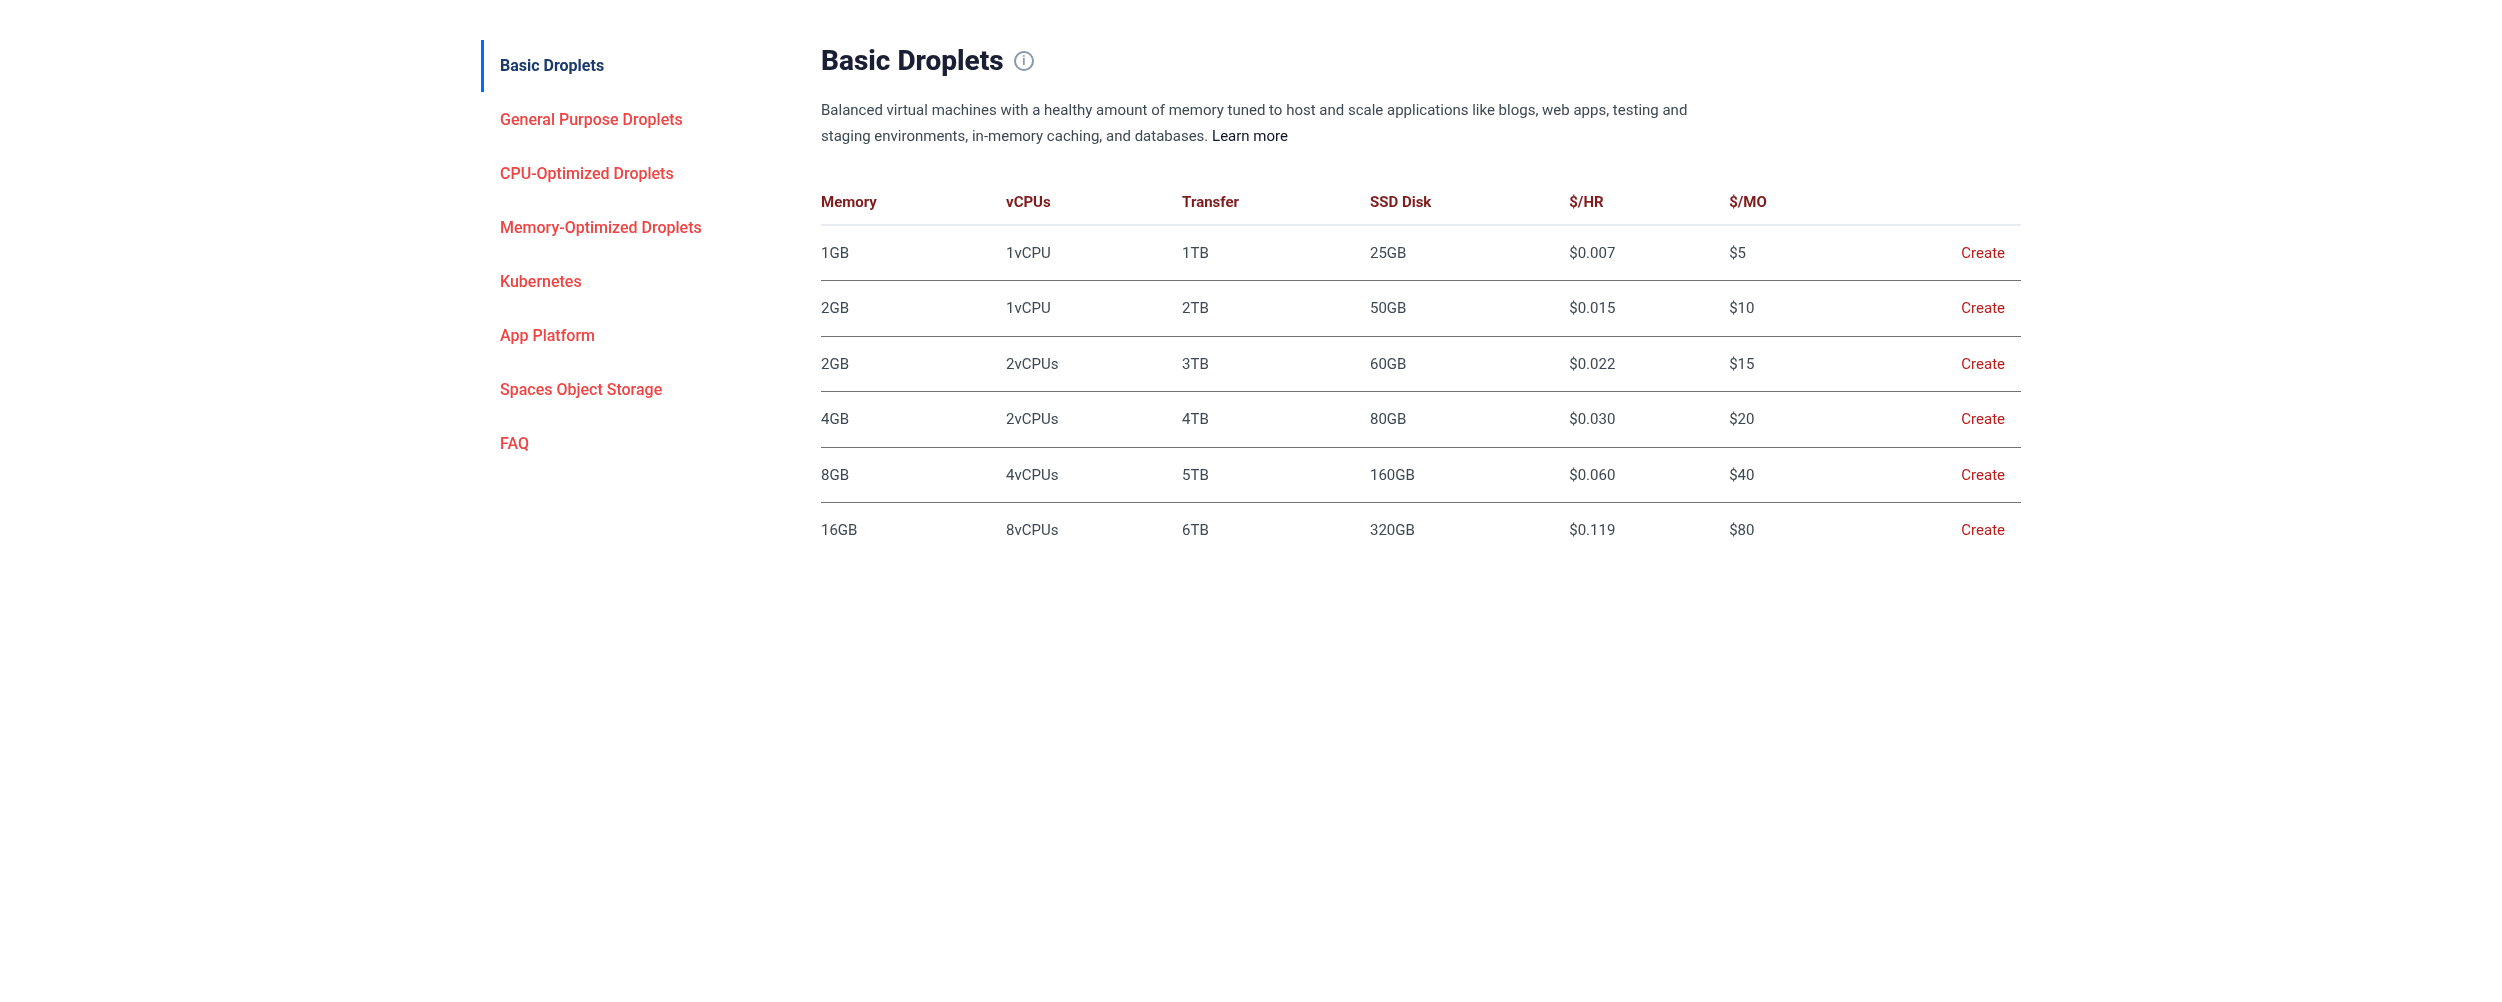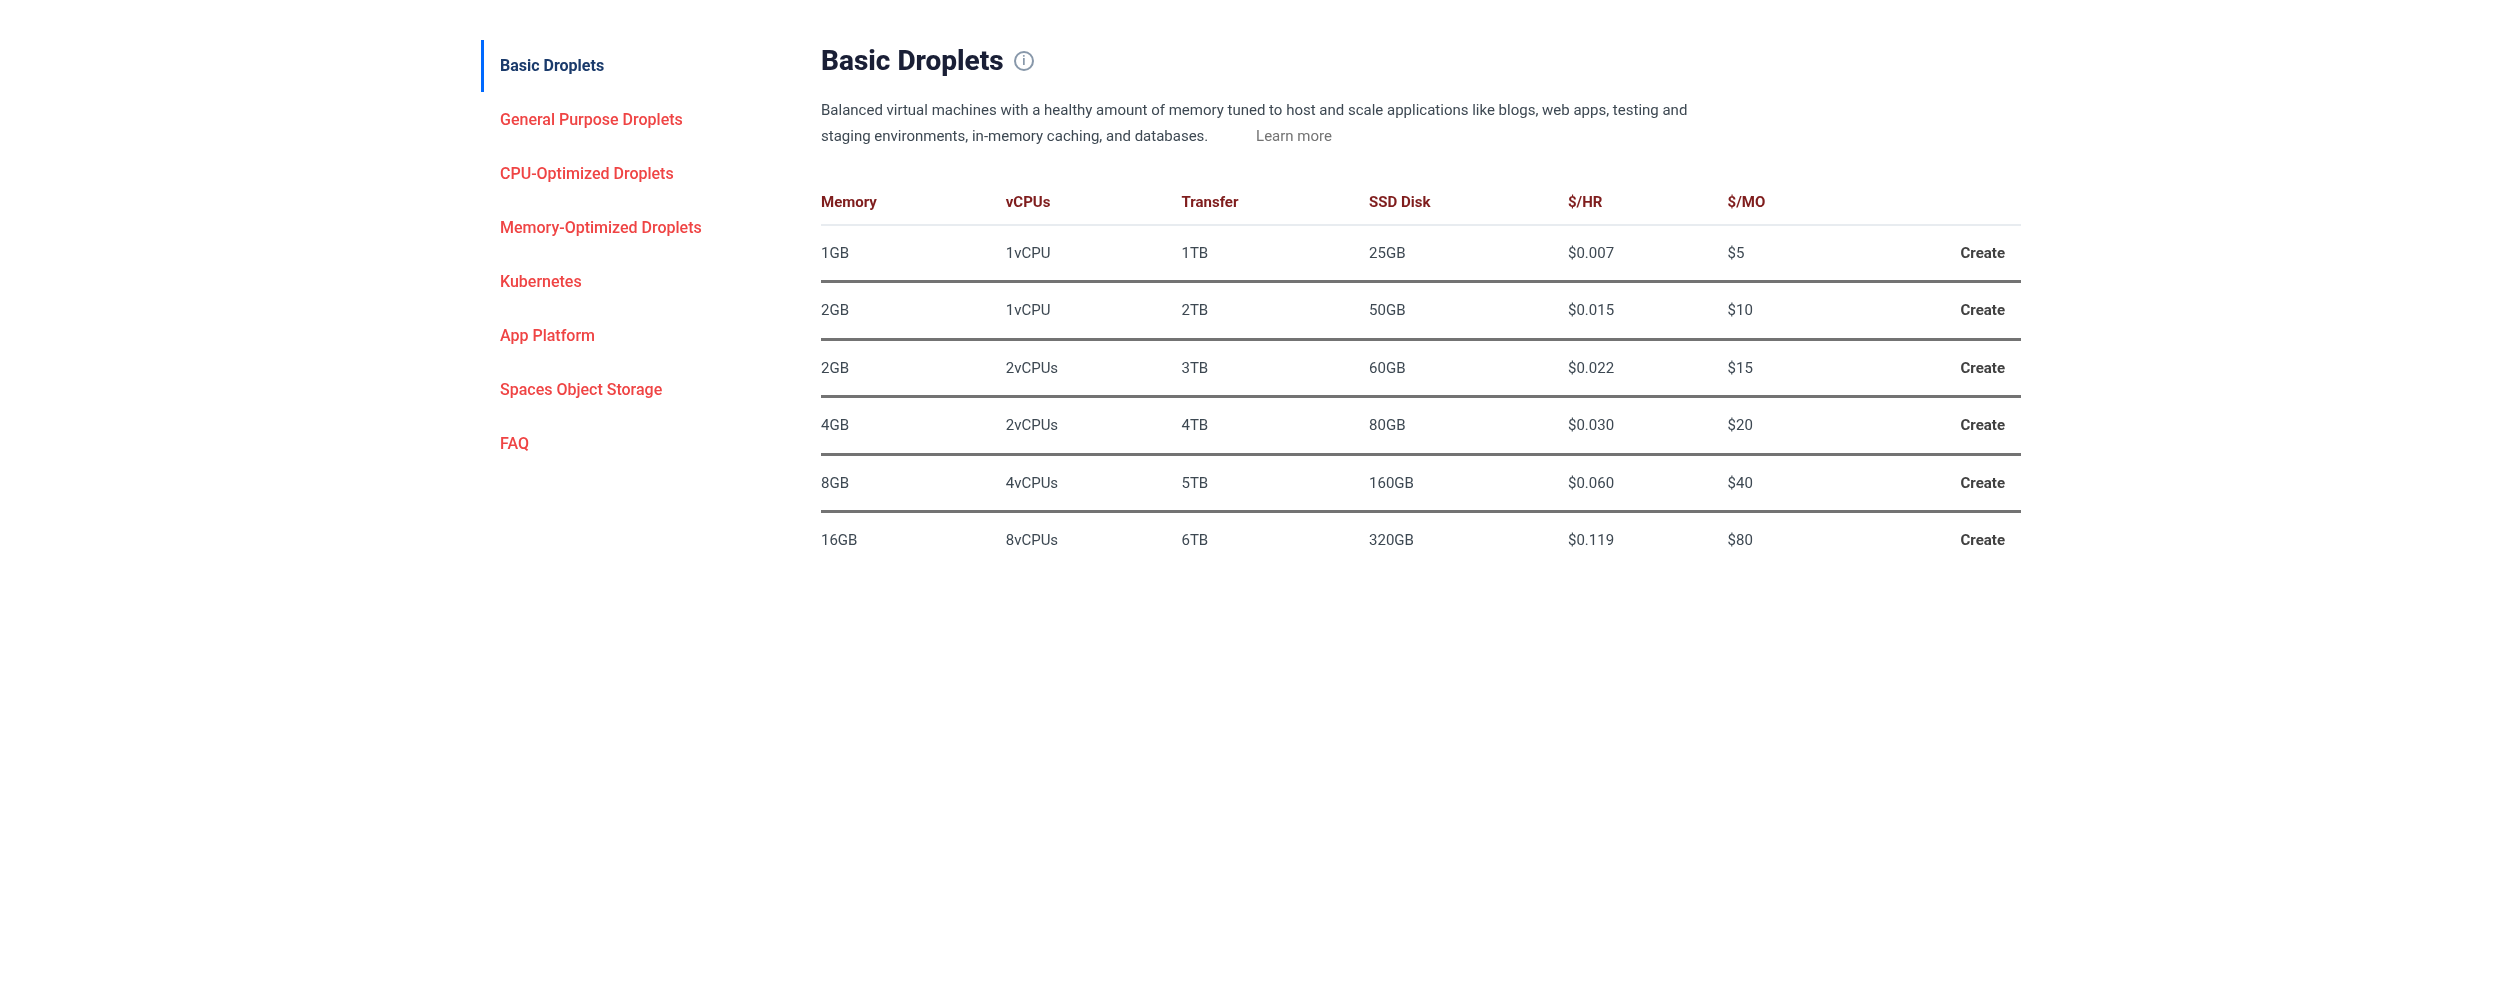--- a/index.html
+++ b/index.html
@@ -83,23 +83,22 @@
 
     .description {
       font-size: 15px;
       color: #3d4852;
       margin-bottom: 32px;
       max-width: 900px;
       line-height: 1.7;
     }
 
     .description a {
-      color: #737373;
+      color: #0f172a;
       text-decoration: none;
-      margin-left: 44px;
     }
 
     
     .pricing-table {
       width: 100%;
       border-collapse: collapse;
     }
 
     .pricing-table th {
       text-align: left;
@@ -107,33 +106,33 @@
       font-weight: 700;
       color: #7f1d1d;
       padding: 10px 16px 10px 0;
       border-bottom: 2px solid #e8ecf0;
     }
 
     .pricing-table td {
       padding: 16px 16px 16px 0;
       font-size: 15px;
       color: #3d4852;
-      border-bottom: 3px solid #737373;
+      border-bottom: 1px solid #737373;
       vertical-align: middle;
     }
 
     .pricing-table tr:last-child td {
       border-bottom: none;
     }
 
     .create-link {
-      color: #404040;
+      color: #b91c1c;
       text-decoration: none;
       font-size: 15px;
-      font-weight: 700;
+      font-weight: 400;
       cursor: pointer;
     }
   </style>
 </head>
 <body>
 
 <div class="container">
 
   <nav class="sidebar">
 

